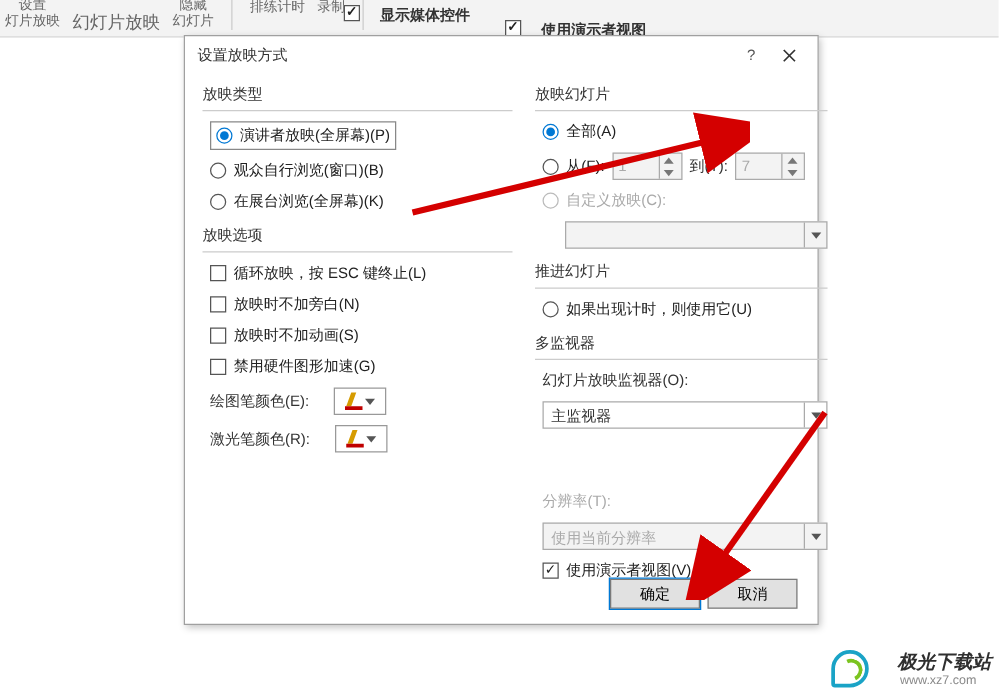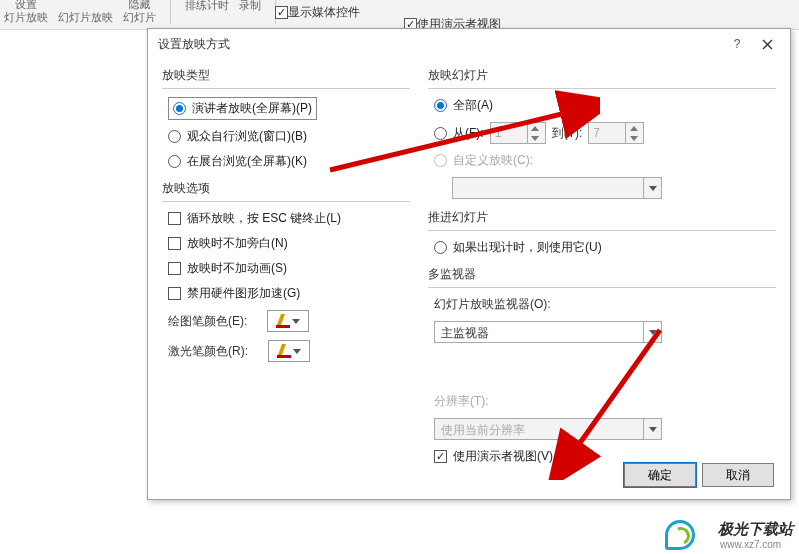--- a/index.html
+++ b/index.html
@@ -2,24 +2,24 @@
 <html><head>
 <meta charset="utf-8">
 <style>
 * { box-sizing: border-box; margin: 0; padding: 0; font-family: "Microsoft YaHei", sans-serif; font-size: 12px; }
 body { background: #fff; width: 799px; height: 554px; position: relative; overflow: hidden; }
 
 .ribbon-bg { position: absolute; top: 0; left: 0; width: 799px; height: 30px; background: #f3f3f3; border-bottom: 1px solid #d9d9d9; }
 .ribbon-row { position: absolute; top: 0; left: 0; display: flex; align-items: center; gap: 8px; padding: 2px 4px; color: #444; }
 .ribbon-item { font-size: 11px; color: #555; }
 .ribbon-sep { width: 1px; height: 26px; background: #ccc; margin: 0 4px; }
-.checkbox-line { display: flex; align-items: center; gap: 0; font-size: 12px; color: #333; }
+.checkbox-line { display: flex; align-items: flex-start; gap: 16px; font-size: 12px; color: #333; font-weight: bold; }
 .checkbox-line.upper { position: absolute; }
 
-.dialog { position: absolute; left: 147px; top: 28px; width: 644px; height: 472px; background: #fff; border: 1px solid #a0a0a0; box-shadow: 2px 2px 6px rgba(0,0,0,0.25); }
+.dialog { position: absolute; left: 147px; top: 28px; width: 508px; height: 472px; background: #fff; border: 1px solid #a0a0a0; box-shadow: 2px 2px 6px rgba(0,0,0,0.25); }
 .titlebar { height: 30px; display: flex; align-items: center; padding: 0 8px; }
 .titlebar .title { flex: 1; color: #333; font-size: 12px; padding-left: 2px; }
 .titlebar .tb-btn { width: 30px; height: 28px; display: flex; align-items: center; justify-content: center; color: #555; cursor: pointer; }
 
 .dialog-body { padding: 8px 14px 12px 14px; display: flex; gap: 18px; }
 .col { flex: 1; display: flex; flex-direction: column; gap: 10px; }
 .col.left { flex: 0 0 248px; }
 
 .group { }
 .group-title { font-size: 12px; color: #333; margin-bottom: 4px; }
@@ -81,21 +81,21 @@
 <div class="ribbon-row" style="top:-4px;">
   <div class="ribbon-item" style="width:40px;">&nbsp;</div>
 </div>
 <div style="position:absolute;top:-2px;left:4px;display:flex;gap:10px;color:#666;">
   <div style="display:flex;flex-direction:column;align-items:center;line-height:13px;">
     <span style="font-size:11px;">设置</span>
     <span style="font-size:11px;">灯片放映</span>
   </div>
   <div style="display:flex;flex-direction:column;align-items:center;line-height:13px;">
     <span style="font-size:11px;visibility:hidden;">设置</span>
-    <span style="font-size:11px;">幻灯片放映</span>
+    <span style="font-size:14px;">幻灯片放映</span>
   </div>
   <div style="display:flex;flex-direction:column;align-items:center;line-height:13px;">
     <span style="font-size:11px;">隐藏</span>
     <span style="font-size:11px;">幻灯片</span>
   </div>
   <div class="ribbon-sep"></div>
   <span style="font-size:11px;">排练计时</span>
   <span style="font-size:11px;">录制</span>
   <div class="ribbon-sep"></div>
 </div>

